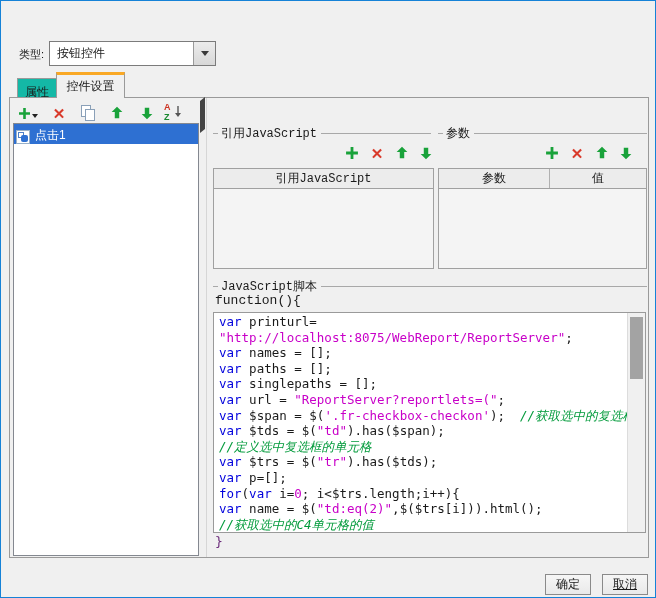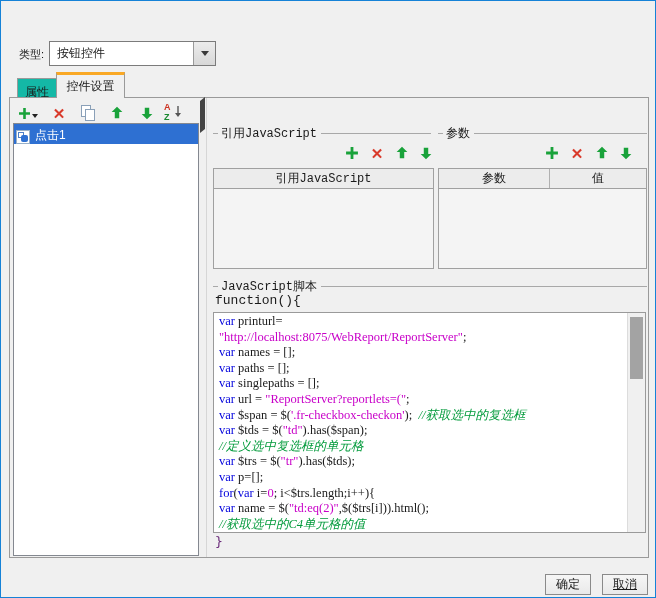--- a/index.html
+++ b/index.html
@@ -78,21 +78,21 @@
   .th{display:flex;align-items:center;justify-content:center;flex:1;}
   .th.fixed{flex:0 0 110px;}
   .th + .th{border-left:1px solid #b0b0b0;}
   
   .function-open{position:absolute;left:214px;top:292px;font-family:"Liberation Mono",monospace;
     font-size:13px;z-index:4;}
   .code-editor{position:absolute;left:212px;top:311px;width:433px;height:221px;background:#fff;
     border:1px solid #9a9a9a;box-sizing:border-box;overflow:hidden;z-index:4;cursor:text;}
   .code-content{position:absolute;left:5px;top:1px;right:19px;font-family:"DejaVu Sans Mono",monospace;
     font-size:12.5px;line-height:15.6px;white-space:pre;}
-  .code-line{height:15.6px;font-family:Liberation Serif, serif;}
+  .code-line{height:15.6px;}
   .seg-p{color:#1a1a1a;}
   .seg-kw{color:var(--kw);}
   .seg-str{color:var(--str);}
   .seg-num{color:var(--num);}
   .seg-com{color:var(--com);font-style:italic;}
   .vscroll{position:absolute;right:0;top:0;width:17px;bottom:0;background:#f0f0f0;
     border-left:1px solid #dcdcdc;}
   .vthumb{position:absolute;left:2px;right:2px;top:4px;height:62px;background:#a3a3a3;cursor:pointer;}
   .function-close{position:absolute;left:214px;top:533px;font-family:"DejaVu Sans Mono",monospace;
     font-size:13px;color:var(--brace);z-index:4;}

